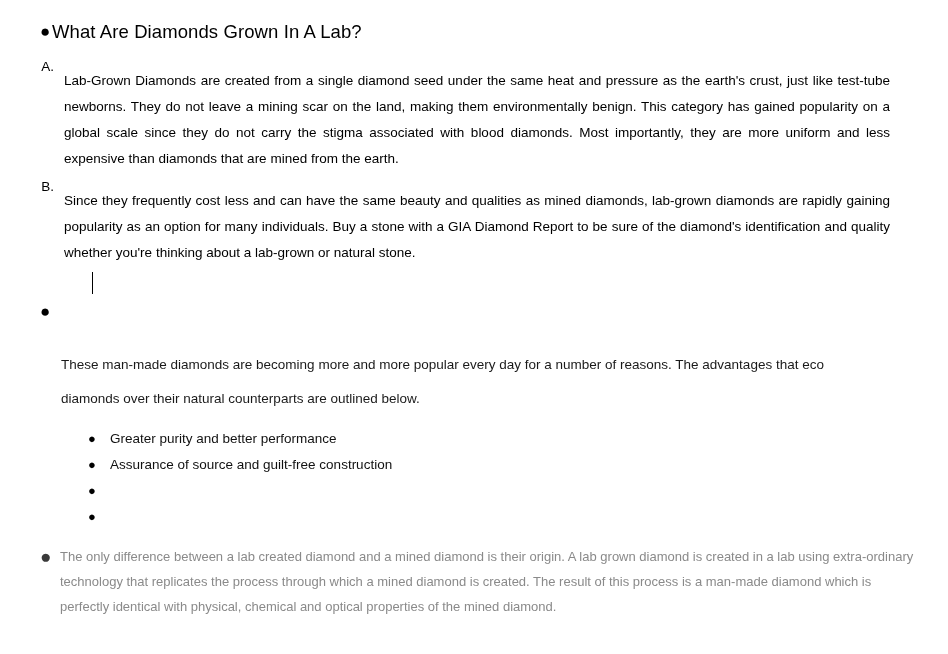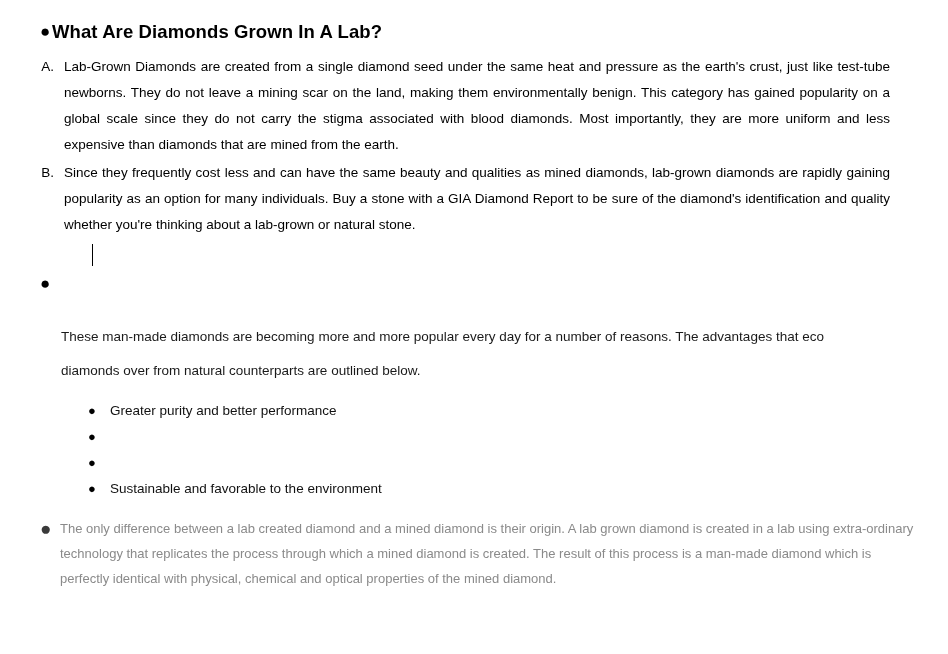--- a/index.html
+++ b/index.html
@@ -33,21 +33,21 @@
     flex: 0 0 22px;
     font-size: 17px;
     line-height: 28px;
     color: #000;
     text-align: left;
     padding-left: 10px;
     box-sizing: border-box;
   }
   .h-text {
     font-size: 18.5px;
-    font-weight: bold;
+    font-weight: normal;
     line-height: 28px;
     letter-spacing: 0.1px;
     color: #000;
   }
 
   
   .alpha-list {
     margin: 8px 0 0 0;
     padding: 0;
     list-style: none;
@@ -67,20 +67,21 @@
     line-height: 26px;
     color: #000;
   }
   .alpha-body {
     flex: 1 1 auto;
     font-size: 13.5px;
     line-height: 26px;
     text-align: justify;
     color: #000;
     max-width: 826px;
+    margin-top: 14px;
   }
 
   
   .caret-line {
     height: 30px;
     position: relative;
     margin-left: 62px;
   }
   .caret {
     position: absolute;
@@ -173,37 +174,37 @@
   <div class="caret-line">
     <span class="caret"></span>
   </div>
 
   <div class="h-bullet-row">
     <span class="h-bullet">●</span>
   </div>
 
   <div class="intro-block">
     <div class="intro-line">These man-made diamonds are becoming more and more popular every day for a number of reasons. The advantages that eco</div>
-    <div class="intro-line">diamonds over from natural counterparts are outlined below.</div>
+    <div class="intro-line">diamonds over their natural counterparts are outlined below.</div>
   </div>
 
   <ul class="small-list">
     <li class="small-item">
       <span class="small-bullet">●</span>
       <span class="small-text">Greater purity and better performance</span>
     </li>
     <li class="small-item">
       <span class="small-bullet">●</span>
-    </li>
-    <li class="small-item">
-      <span class="small-bullet">●</span>
-    </li>
-    <li class="small-item">
-      <span class="small-bullet">●</span>
-      <span class="small-text">Sustainable and favorable to the environment</span>
+      <span class="small-text">Assurance of source and guilt-free construction</span>
+    </li>
+    <li class="small-item">
+      <span class="small-bullet">●</span>
+    </li>
+    <li class="small-item">
+      <span class="small-bullet">●</span>
     </li>
   </ul>
 
   <div class="gray-row">
     <span class="gray-bullet">●</span>
     <span class="gray-text">The only difference between a lab created diamond and a mined diamond is their origin. A lab grown diamond is created in a lab using extra-ordinary technology that replicates the process through which a mined diamond is created. The result of this process is a man-made diamond which is perfectly identical with physical, chemical and optical properties of the mined diamond.</span>
   </div>
 
 </div>
 

